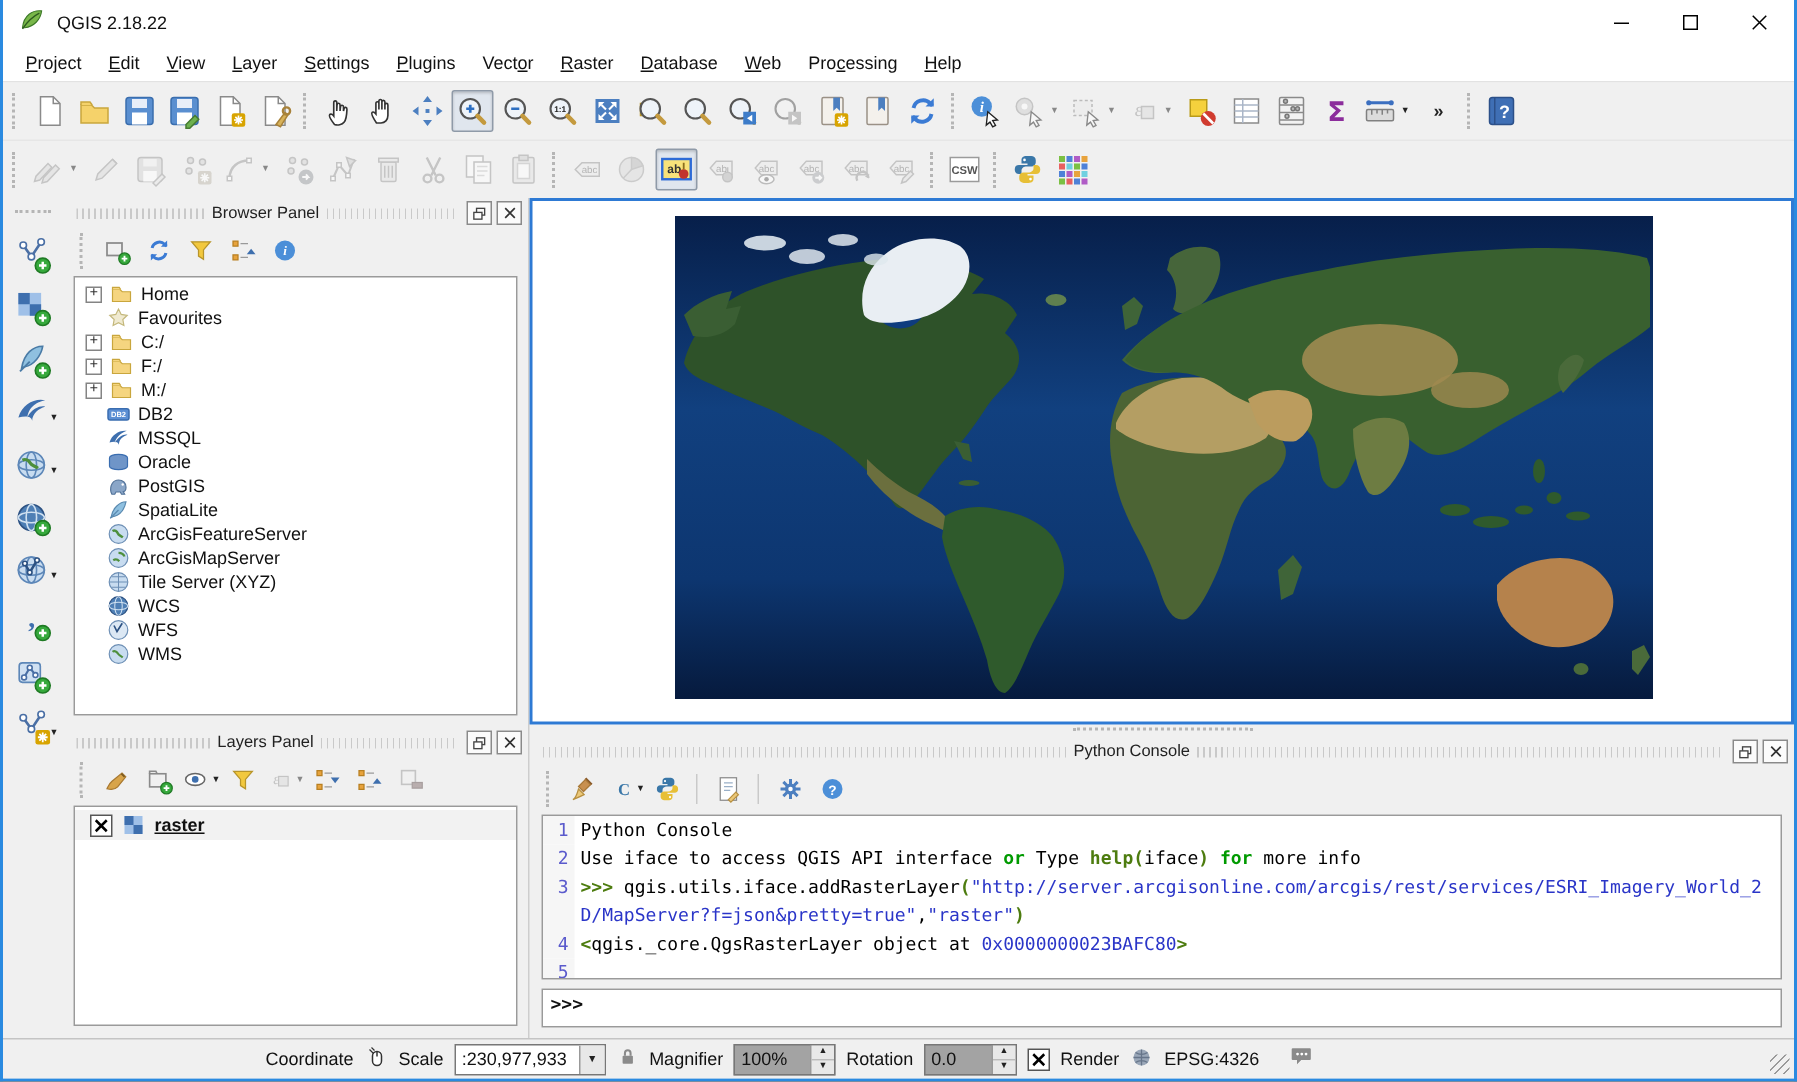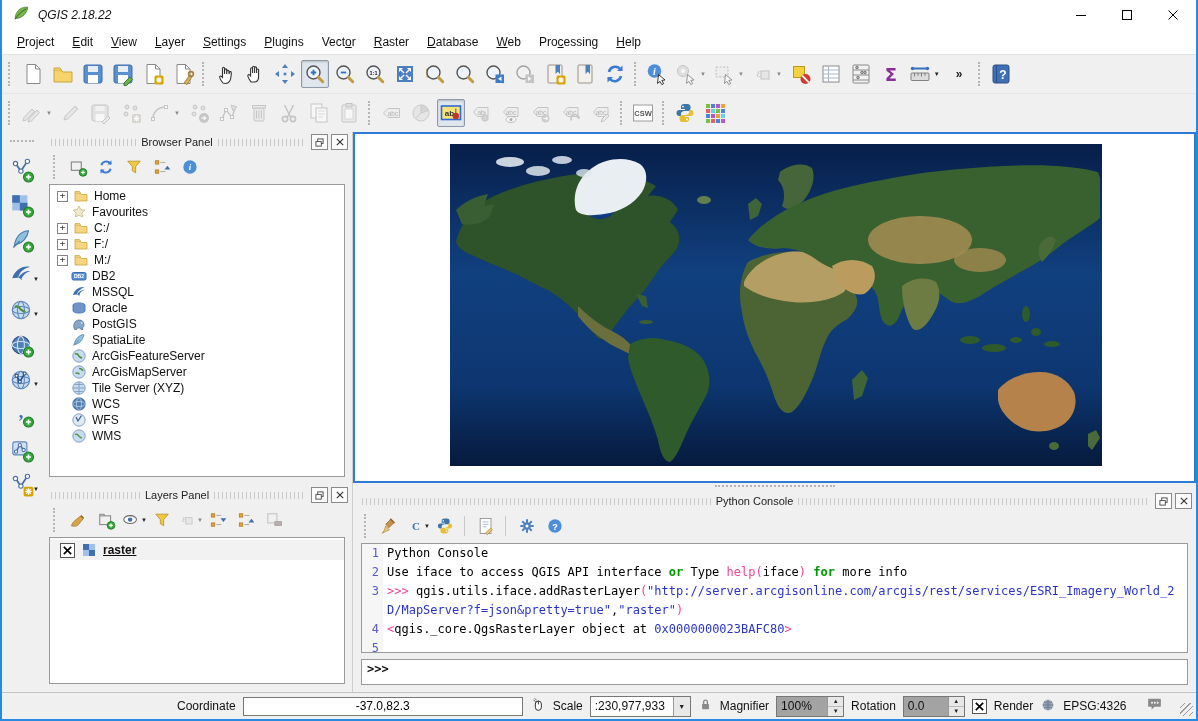--- a/index.html
+++ b/index.html
@@ -1,21 +1,21 @@
 <!DOCTYPE html>
 <html><head>
 <meta charset="utf-8">
 <style>
   html,body{margin:0;padding:0;background:#444;}
   .window{width:1198px;height:721px;box-sizing:border-box;position:relative;overflow:hidden;
     font-family:"Liberation Sans",sans-serif;font-size:12px;color:#111;background:#f0f0f0;
     border-left:2px solid #2a8ae0;border-right:2px solid #2a8ae0;border-bottom:2px solid #2a8ae0;
     display:flex;flex-direction:column;}
   
-  .titlebar{height:30px;background:#fff;display:flex;align-items:center;padding-left:10px;flex:none;font-style:italic;}
+  .titlebar{height:30px;background:#fff;display:flex;align-items:center;padding-left:10px;flex:none;}
   .title{margin-left:8px;}
   .wincontrols{margin-left:auto;display:flex;height:100%;}
   .wbtn{width:46px;height:100%;display:flex;align-items:center;justify-content:center;}
   
   .menubar{height:24px;background:#fff;display:flex;align-items:center;padding-left:6px;flex:none;border-bottom:1px solid #e2e2e2;}
   .menu-item{padding:3px 9px;cursor:default;}
   .menu-item u{text-decoration:underline;}
   
   .toolbar{height:38px;background:#f0f0f0;display:flex;align-items:center;padding-left:3px;flex:none;}
   .tb2{border-top:1px solid #e6e6e6;}
@@ -59,21 +59,21 @@
   .world{position:absolute;left:95px;top:10px;}
   .hsplit{height:8px;flex:none;display:flex;align-items:center;justify-content:center;}
   .hsplit .grip{width:120px;border-top:2px dotted #b5b5b5;height:2px;}
   .python{flex:1;min-height:0;}
   .console-out{flex:1;margin:2px 8px 0 8px;background:#fff;border:1px solid #9a9a9a;overflow:hidden;
     font-family:"DejaVu Sans Mono",monospace;font-size:12px;line-height:19px;}
   .cline{display:flex;}
   .ln{width:17px;flex:none;text-align:right;padding-right:4px;color:#5a5acc;background:#f6f6f6;}
   .ctext{flex:1;min-height:19px;padding-left:4px;white-space:pre-wrap;word-break:break-all;}
   .seg-p{color:#000;}
-  .seg-b{color:#ec4899;font-weight:normal;}
+  .seg-b{color:#4d7c0f;font-weight:bold;}
   .seg-k{color:#009a00;font-weight:bold;}
   .seg-s{color:#2a35c8;}
   .seg-n{color:#2a35c8;}
   .console-in{height:20px;flex:none;margin:6px 8px 7px 8px;background:#fff;border:1px solid #9a9a9a;
     font-family:"DejaVu Sans Mono",monospace;font-weight:bold;font-size:12px;padding:2px 5px;}
   
   .statusbar{height:26px;flex:none;background:#f0f0f0;border-top:1px solid #c4c4c4;display:flex;align-items:center;padding:0 8px;gap:7px;}
   .sb-spacer{width:160px;flex:none;}
   .sb-input{height:17px;border:1px solid #777;background:#fff;font-family:"Liberation Sans",sans-serif;font-size:12px;padding:0 3px;}
   .coord{width:272px;text-align:center;}
@@ -1070,21 +1070,20 @@
             </div>
           </div>
         <div class="console-in">&gt;&gt;&gt;</div>
       </div>
     </div>
   </div>
 
   <div class="statusbar">
     <div class="sb-spacer"></div>
     <span>Coordinate</span>
-    <input class="sb-input coord" value="-37.0,82.3" style="">
     <span><svg width="16" height="16" viewBox="0 0 24 24">
           <rect x="8" y="6" width="9" height="14" rx="4.5" fill="#fff" stroke="#333" stroke-width="1.5"></rect>
           <path d="M12.5 6v5" stroke="#333" stroke-width="1.5"></path>
           <path d="M5 4l4 4M7 2l3 3" stroke="#333" stroke-width="1.2"></path>
         </svg></span>
     <span>Scale</span>
     <div class="combo">
       <span class="combo-val">:230,977,933</span>
       <div class="combo-dd">▼</div>
     </div>

